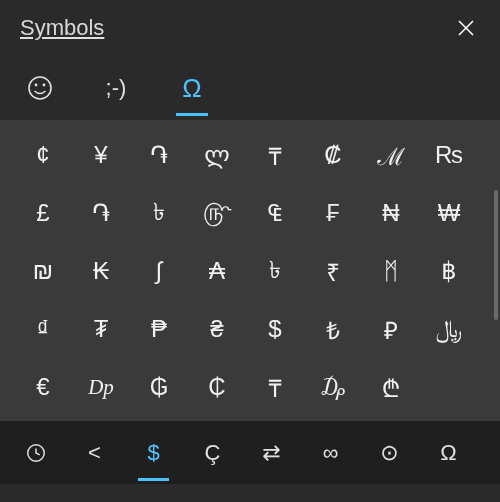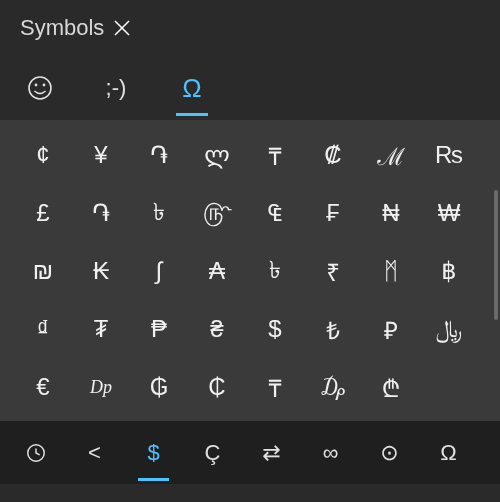--- a/index.html
+++ b/index.html
@@ -8,21 +8,23 @@
       height: 502px;
       background: #2a2a2a;
       font-family: "Segoe UI", Arial, sans-serif;
       color: #e0e0e0;
       overflow: hidden;
       position: relative;
     }
     .header {
       display: flex;
       align-items: center;
+      justify-content: space-between;
       padding: 10px 16px 6px 20px;
+      text-decoration: underline;
     }
     .title {
       font-size: 22px;
       font-weight: 300;
       color: #d8d8d8;
     }
     .close-btn {
       width: 36px;
       height: 36px;
       display: flex;
@@ -109,21 +111,21 @@
     .bot-cell.active::after {
       content: "";
       position: absolute;
       left: 14px; right: 14px;
       bottom: 0;
       height: 3px;
       background: #4cc2ff;
     }
     .bot-cell svg { width: 22px; height: 22px; }
     .cat-tab svg { width: 28px; height: 28px; }
-    .drachma { font-family: "Times New Roman", serif; font-style: italic; font-size: 18px; }
+    .drachma { font-family: "Times New Roman", serif; font-style: italic; font-size: 21px; }
   </style>
 </head>
 <body>
 
 <div class="header">
   <div class="title">Symbols</div>
   <div class="close-btn">
     <svg viewBox="0 0 16 16">
         <path d="M1 1 L15 15 M15 1 L1 15" stroke="currentColor" stroke-width="1.5" fill="none"></path>
       </svg>

